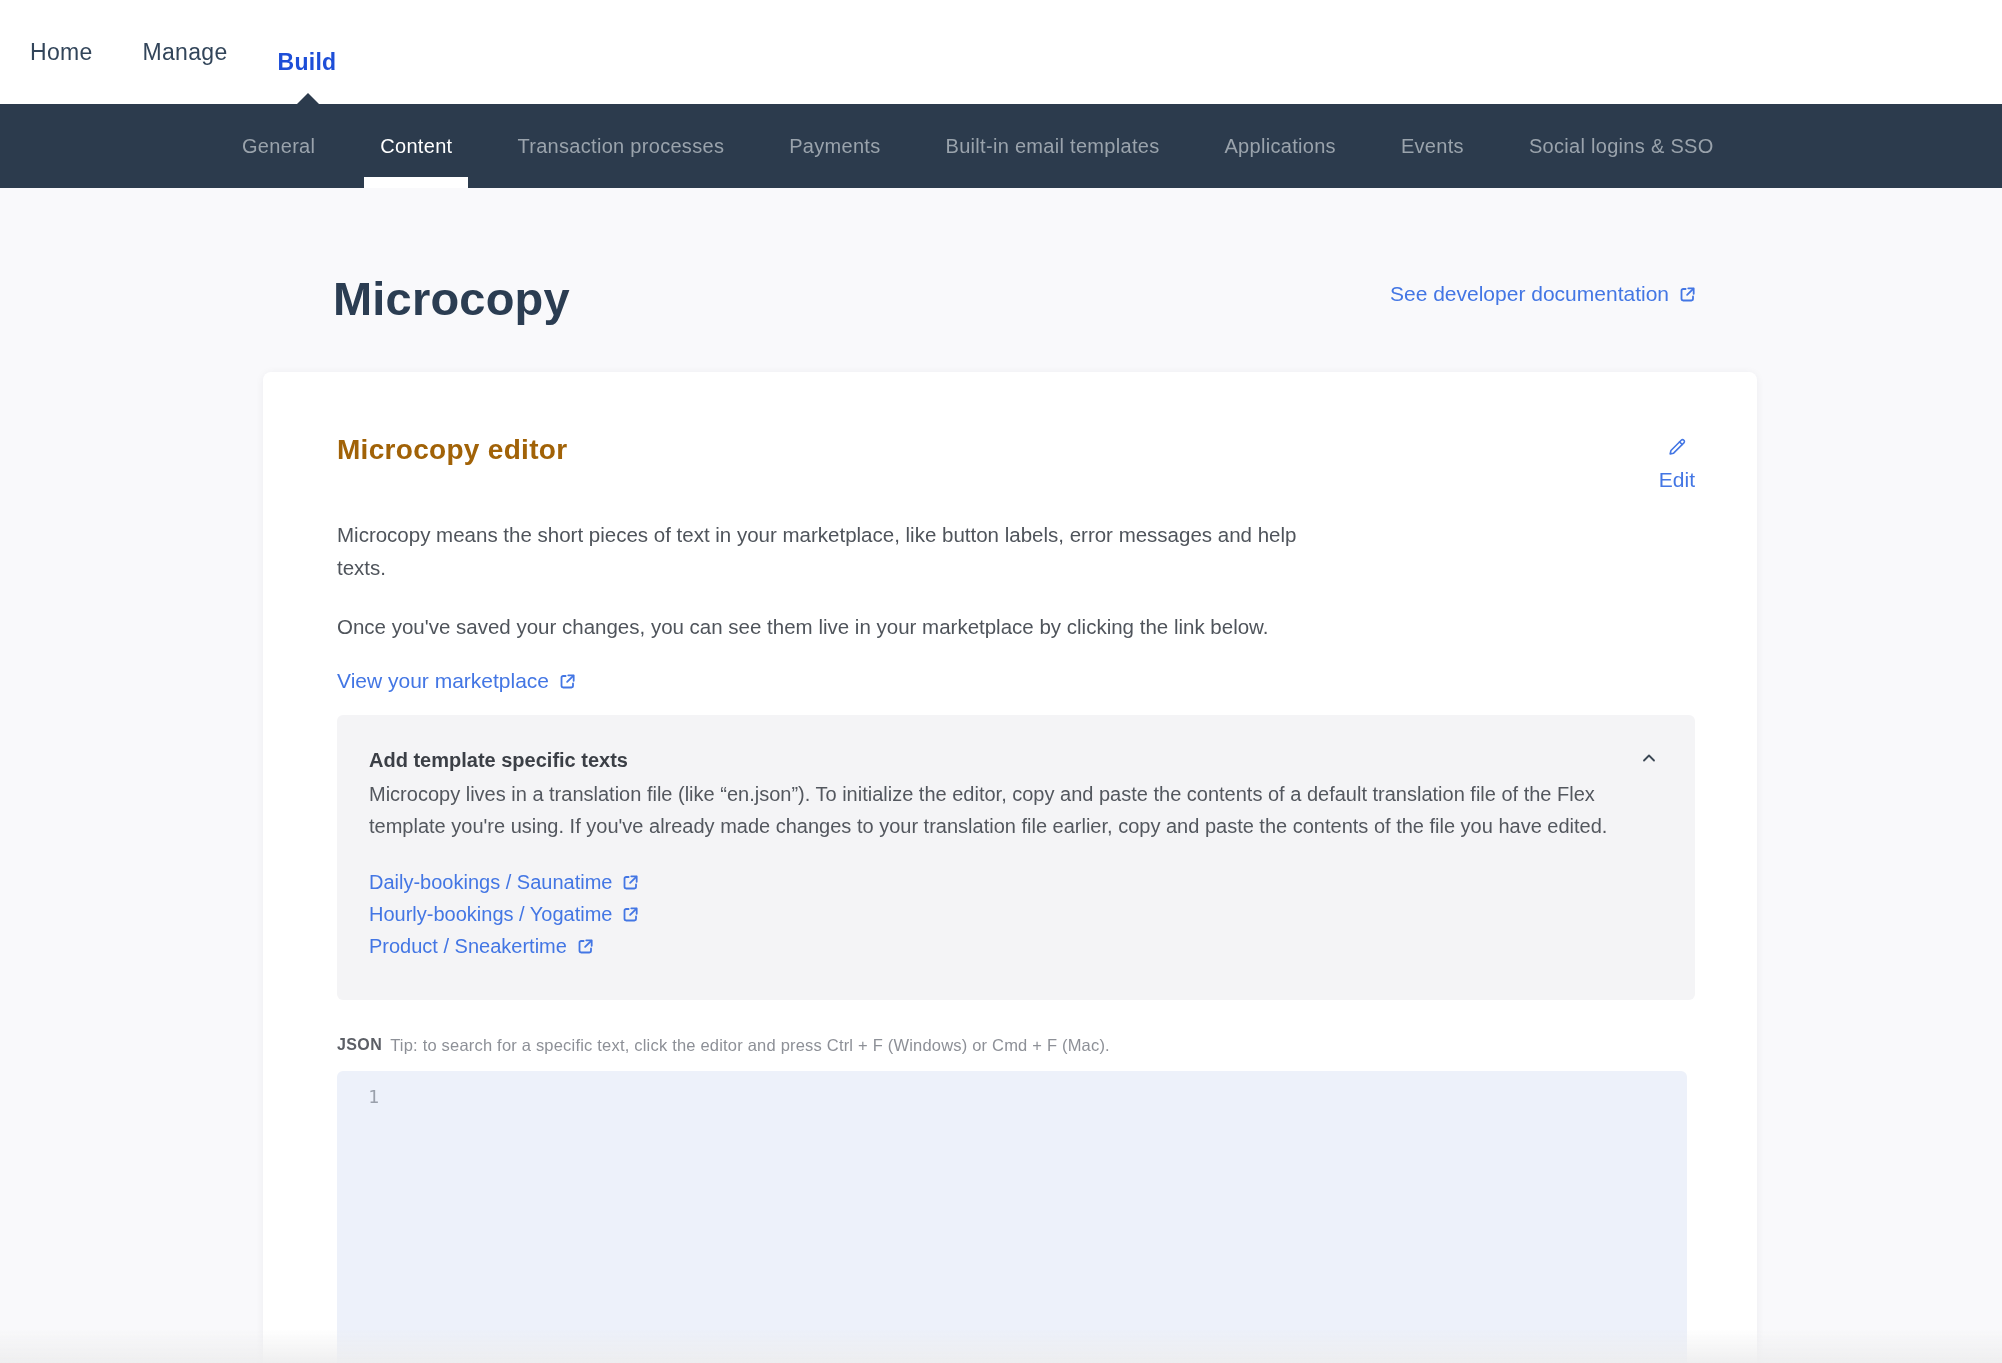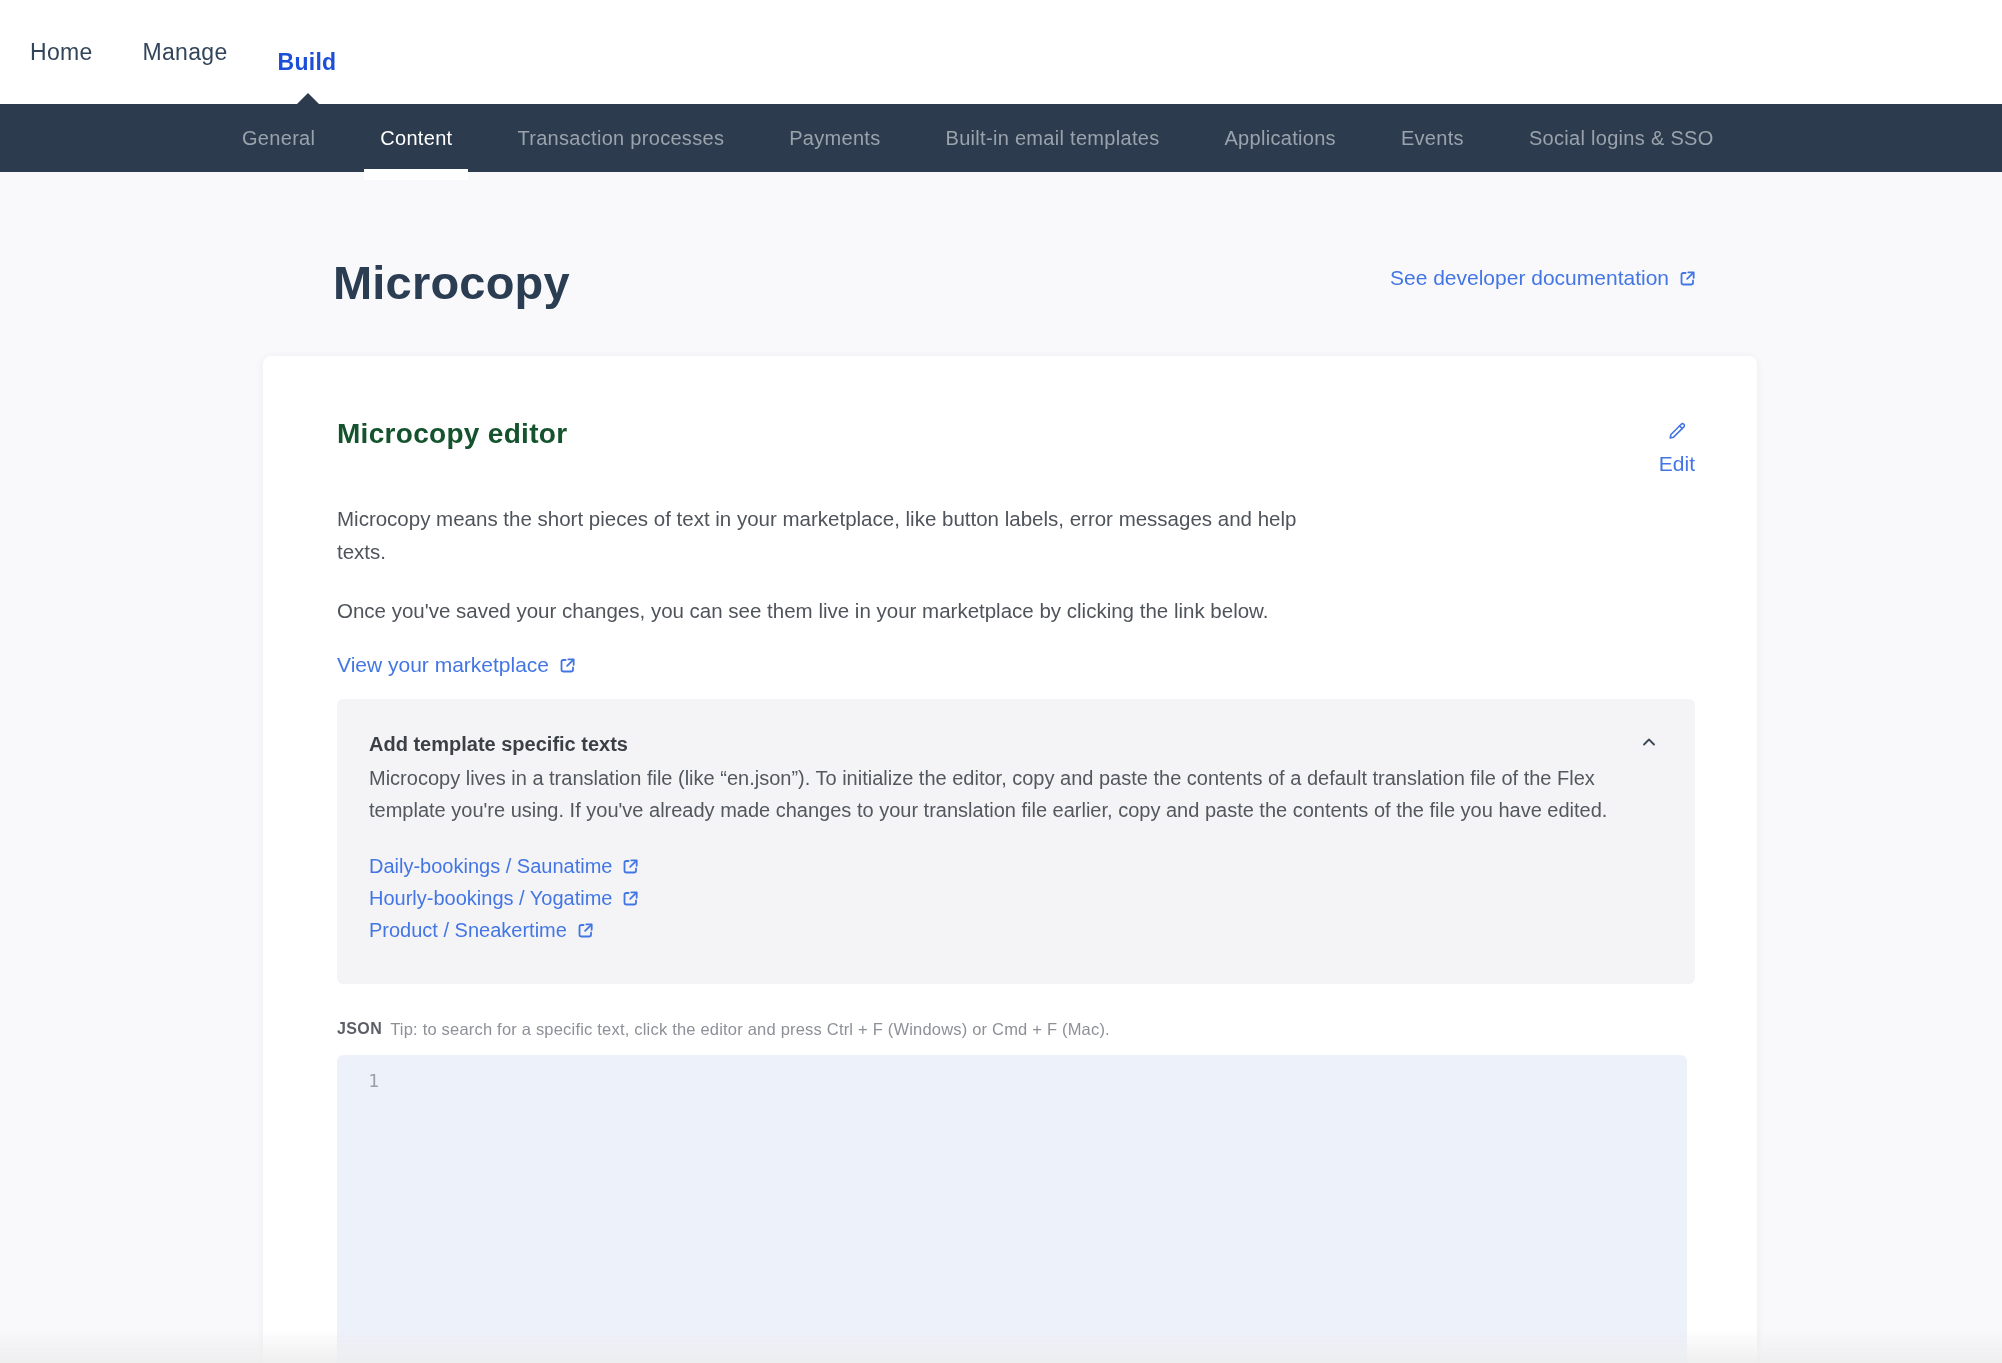--- a/index.html
+++ b/index.html
@@ -18,21 +18,21 @@
     padding-left:30px; gap:50px;
   }
   .topbar .nav-item {
     font-size:23px; color:#32455a; letter-spacing:0.3px; cursor:pointer;
   }
   .topbar .nav-item.active { color:#1d4ed8; font-weight:600;margin-top:20px; }
 
   
   .navbar {
     position:relative;
-    height:68px; background:#2c3b4d;
+    height:84px; background:#2c3b4d;
     display:flex; align-items:center;
     padding-left:242px; gap:65px;
   }
   .nav-pointer {
     position:absolute; top:-11px; left:297px;
     width:0; height:0;
     border-left:11px solid transparent;
     border-right:11px solid transparent;
     border-bottom:11px solid #2c3b4d;
   }
@@ -65,21 +65,21 @@
 
   
   .card {
     margin-left:263px; margin-top:46px;
     width:1494px; height:1020px;
     background:#ffffff; border-radius:8px;
     box-shadow:0 1px 8px rgba(30,40,60,0.06);
     padding:62px 62px 0 74px;
   }
   .card-head { display:flex; justify-content:space-between; align-items:flex-start; }
-  .card-title { font-size:28px; font-weight:700; color:#14532d; letter-spacing:0.3px; }
+  .card-title { font-size:28px; font-weight:700; color:#a16207; letter-spacing:0.3px; }
   .edit-link { display:flex; align-items:center; gap:10px; font-size:21px; color:#4376e4; margin-top:2px;flex-direction:column; }
   .pencil-icon { width:22px; height:22px; }
 
   .card p { width:995px; font-size:20.5px; line-height:33px; color:#4f545b; margin-top:26px; }
 
   .mp-link-row { margin-top:26px; }
   .blue-link {
     display:inline-flex; align-items:center; gap:9px;
     font-size:21px; color:#4376e4;
   }

